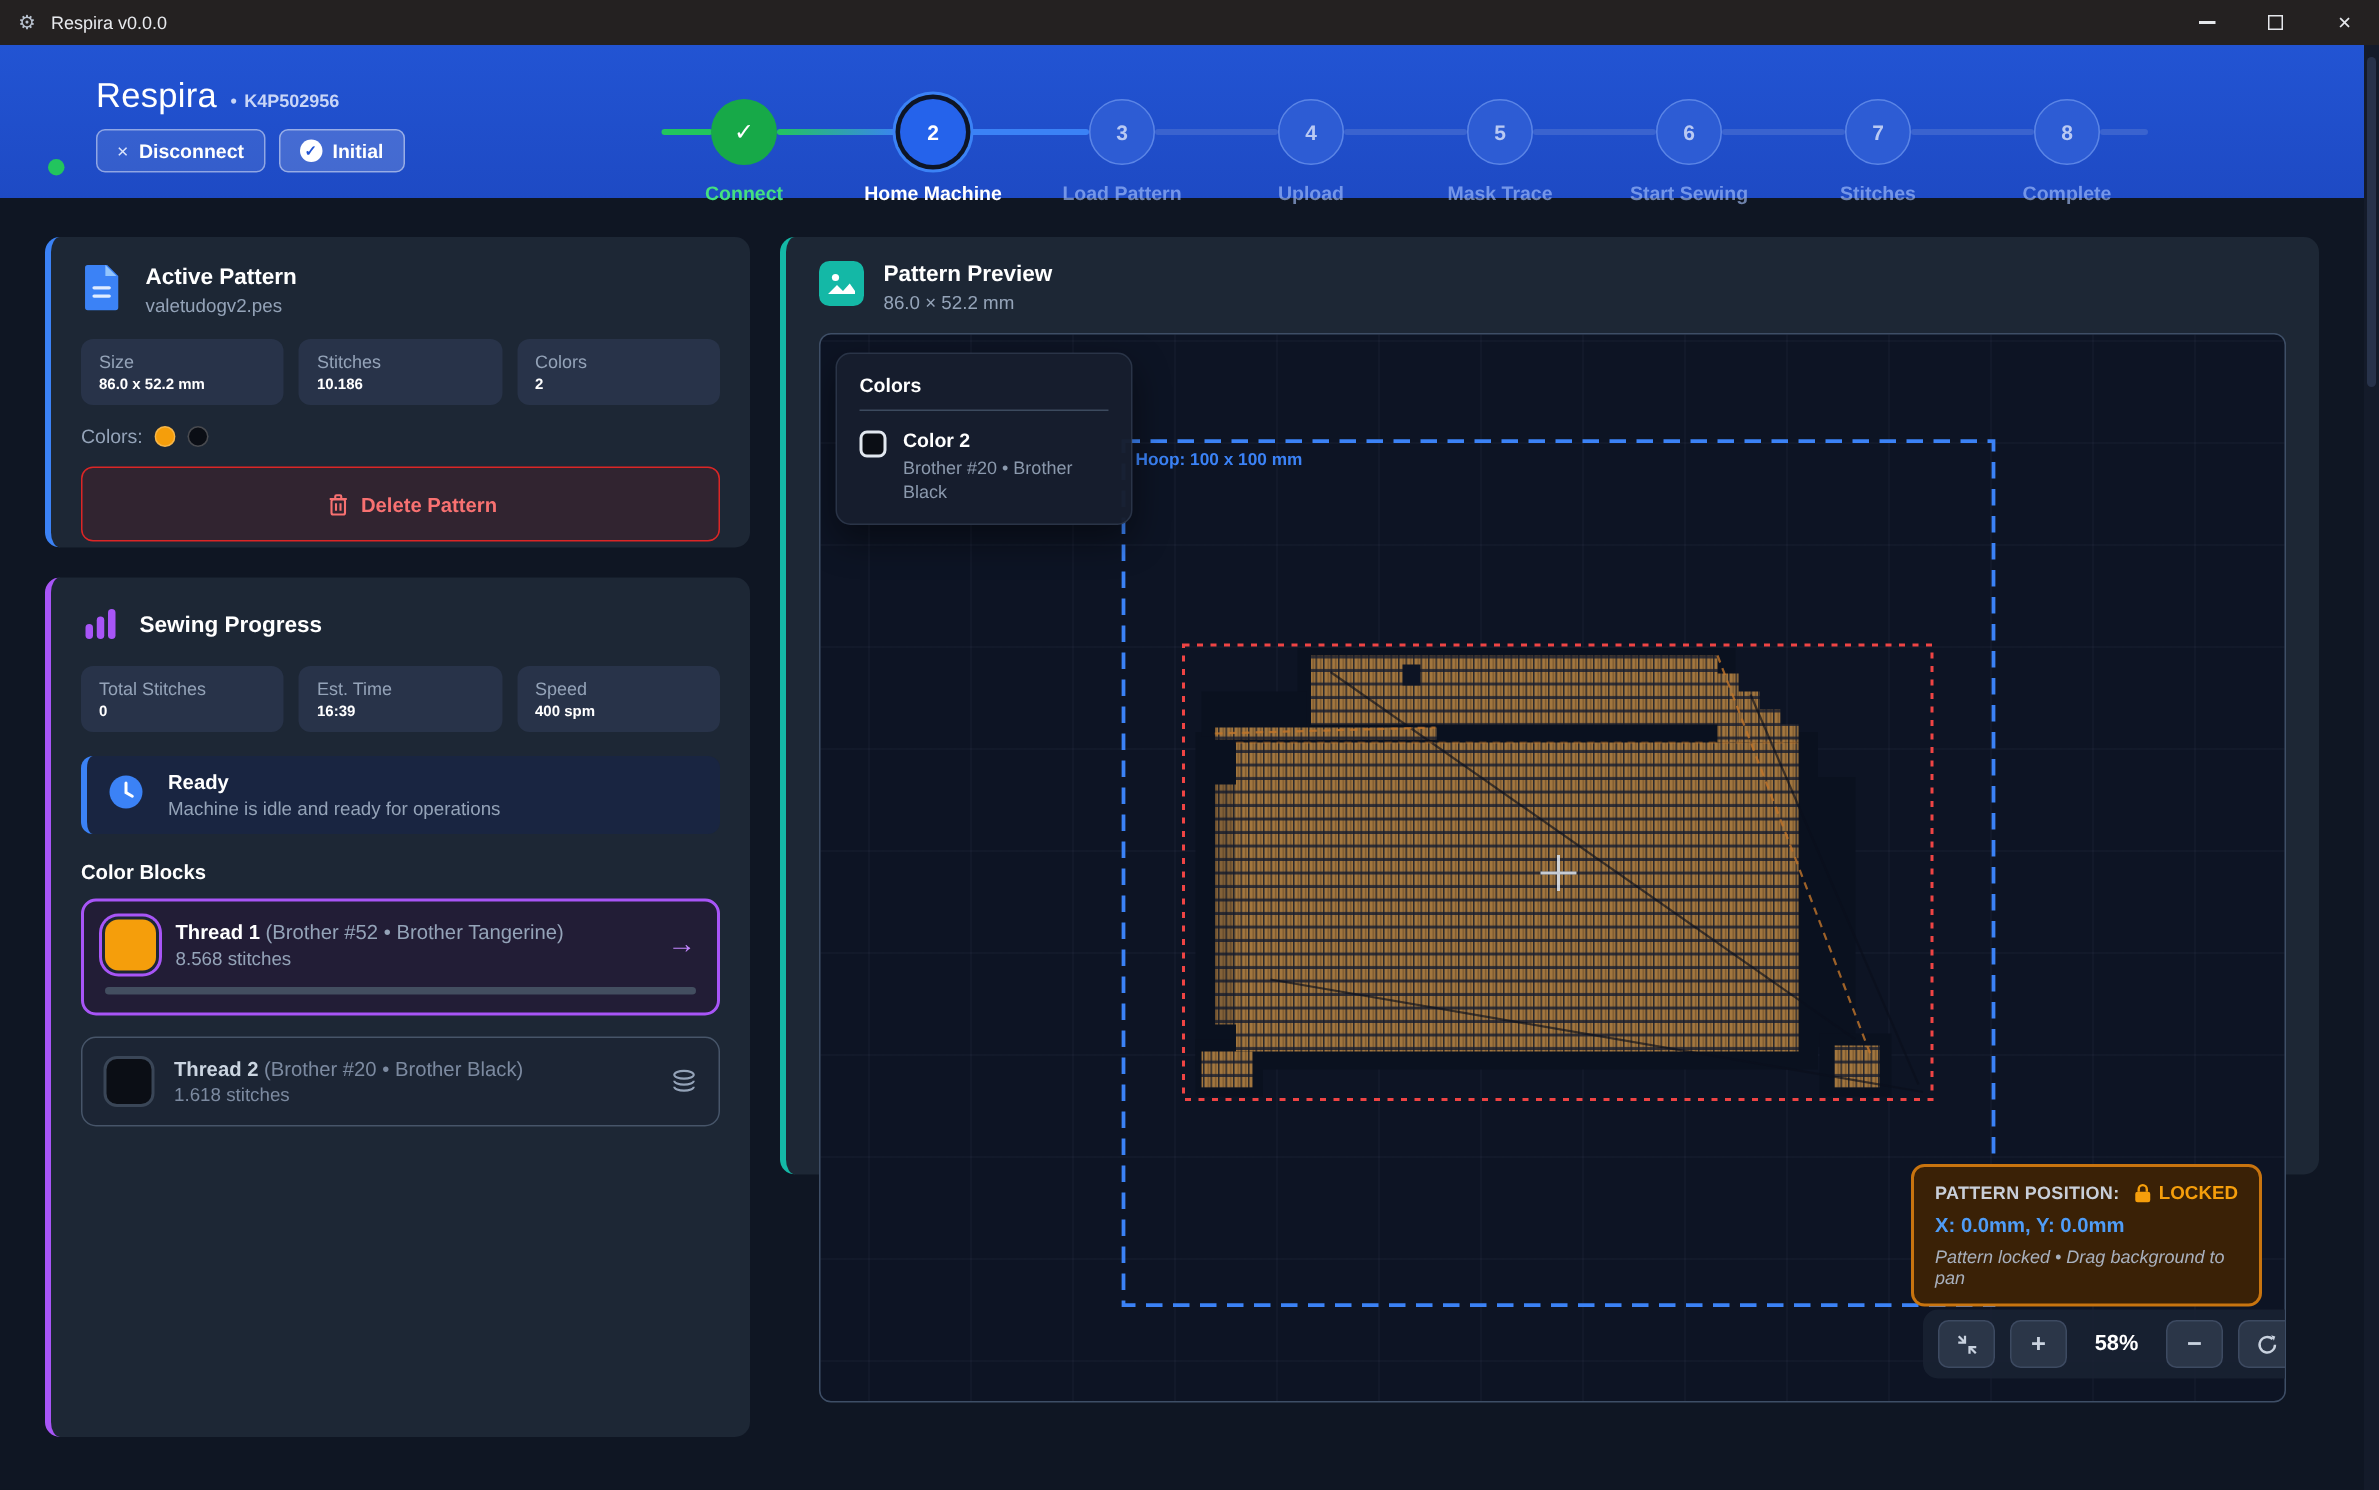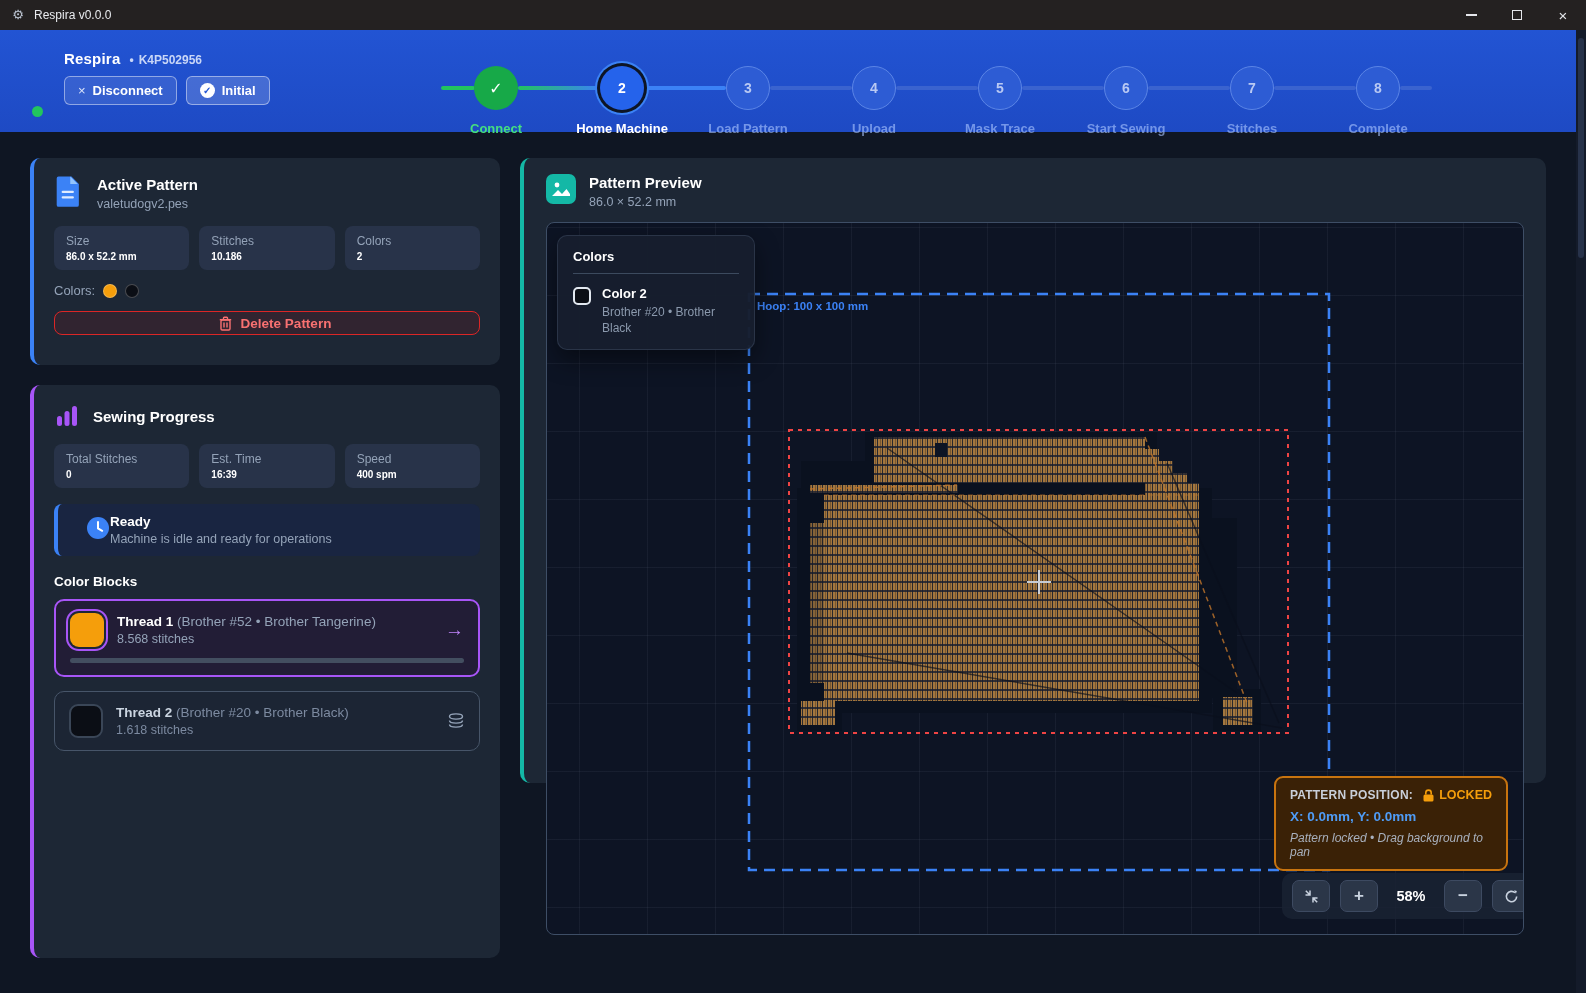--- a/index.html
+++ b/index.html
@@ -14,21 +14,21 @@
   .winbtn { width:46px; height:30px; display:flex; align-items:center; justify-content:center; color:#e5e7eb; }
   .winbtn .min-glyph { width:11px; height:2px; background:#e5e7eb; }
   .winbtn .max-glyph { width:10px; height:10px; border:1.3px solid #e5e7eb; }
   .winbtn.close { font-size:15px; }
 
   
   .header { position:relative; height:102px; background:linear-gradient(180deg,#2254d3 0%,#1e4ac4 100%); }
   .status-dot { position:absolute; left:32px; top:76px; width:11px; height:11px; border-radius:50%; background:#22c55e; }
   .brand-block { position:absolute; left:64px; top:20px; }
   .brand-row { display:flex; align-items:baseline; gap:9px; }
-  .brand { font-size:15px; font-weight:bold; color:#fff; letter-spacing:.2px; }
+  .brand { font-size:23px; font-weight:normal; color:#fff; letter-spacing:.2px; }
   .serial { font-size:12px; color:#c9d6f7; font-weight:bold; }
   .serial .bullet { margin-right:5px; }
   .hdr-btns { display:flex; gap:9px; margin-top:9px; }
   .hdr-btn { display:flex; align-items:center; gap:7px; height:29px; padding:0 13px; border-radius:6px;
     border:1px solid rgba(255,255,255,.45); background:rgba(255,255,255,.10); color:#fff; font-size:13px; font-weight:bold; }
   .hdr-btn.initial { background:rgba(255,255,255,.17); }
   .hdr-btn .xmark { font-size:13px; font-weight:normal; color:#dbe4fb; }
   .chk-circle { width:15px; height:15px; border-radius:50%; background:#fff; color:#2254d3; font-size:10px; font-weight:bold;
     display:flex; align-items:center; justify-content:center; }
 
@@ -70,26 +70,26 @@
 
   .stat-grid { display:grid; grid-template-columns:1fr 1fr 1fr; gap:10px; margin-top:15px; }
   .stat-box { background:#283349; border-radius:8px; padding:8px 12px; }
   .stat-label { font-size:12px; color:#94a3b8; }
   .stat-value { font-size:10px; font-weight:bold; color:#fff; margin-top:3px; }
 
   .colors-row { display:flex; align-items:center; gap:8px; margin-top:13px; }
   .colors-row .lbl { font-size:13px; color:#94a3b8; }
   .dot-swatch { width:14px; height:14px; border-radius:50%; border:1px solid rgba(255,255,255,.25); }
 
-  .delete-btn { margin-top:13px; width:100%; height:24px; border-radius:8px; border:1px solid #dc2626;
+  .delete-btn { margin-top:13px; width:100%; height:50px; border-radius:8px; border:1px solid #dc2626;
     background:rgba(153,27,27,.16); color:#f87171; font-size:13.5px; font-weight:bold;
     display:flex; align-items:center; justify-content:center; gap:9px;padding-left:16px; }
 
   .ready-box { margin-top:16px; background:#192541; border-left:4px solid #3b82f6; border-radius:8px;
-    padding:10px 28px; display:flex; gap:0; align-items:flex-start; }
+    padding:10px 14px; display:flex; gap:16px; align-items:flex-start; }
   .clock-ic { width:24px; height:24px; flex:none; margin-top:2px; }
   .ready-title { font-size:13.5px; font-weight:bold; color:#fff; }
   .ready-desc { font-size:12.5px; color:#94a3b8; margin-top:3px; }
 
   .cb-title { font-size:13.5px; font-weight:bold; color:#fff; margin:18px 0 10px; }
   .thread { border-radius:10px; padding:12px 14px; margin-bottom:14px; }
   .thread.active { border:2px solid #a855f7; background:#221d36; }
   .thread.idle { border:1px solid #475569; background:#1c2534; }
   .thread-row { display:flex; align-items:center; gap:13px; }
   .thread-swatch { width:34px; height:34px; border-radius:9px; flex:none; }

